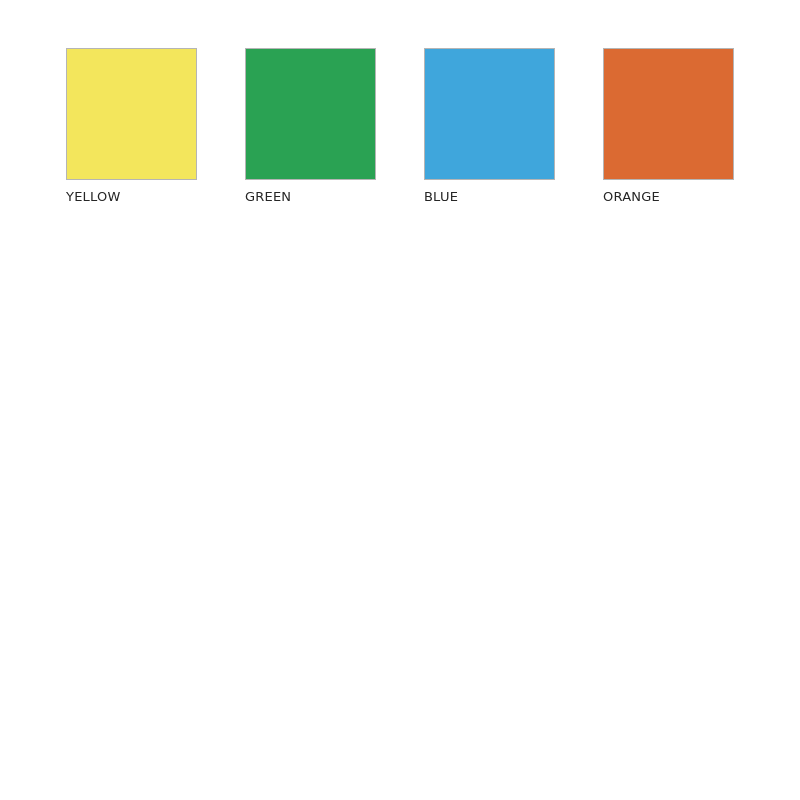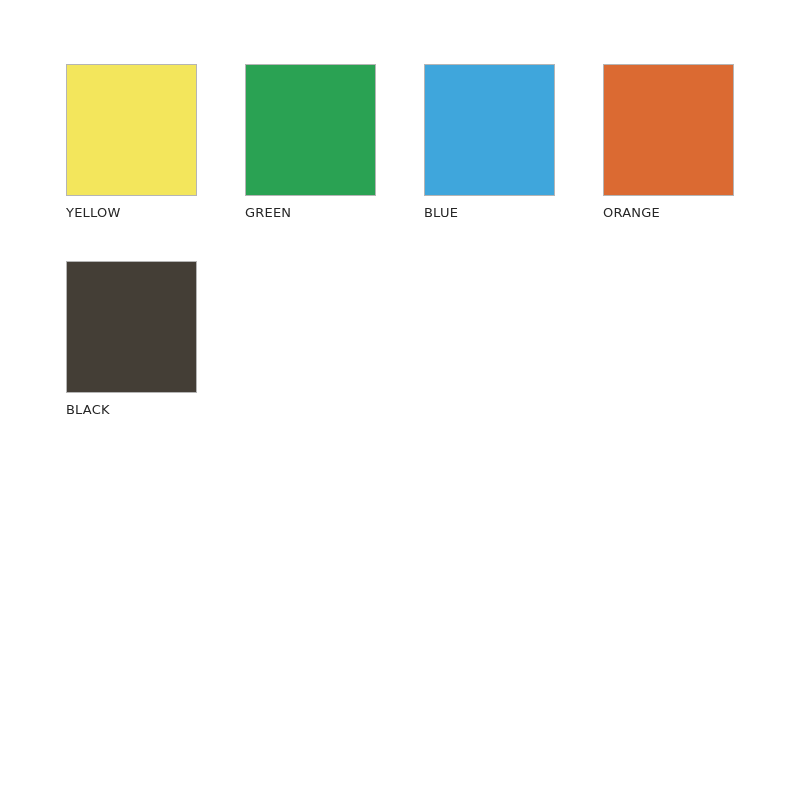--- a/index.html
+++ b/index.html
@@ -17,21 +17,21 @@
   #palette-board {
     position: relative;
     width: 800px;
     height: 800px;
     background: #ffffff;
   }
 
   #swatch-grid {
     position: absolute;
     left: 66px;
-    top: 64px;
+    top: 48px;
     display: grid;
     grid-template-columns: repeat(4, 131px);
     grid-auto-rows: 158px;
     column-gap: 48px;
     row-gap: 39px;
   }
 
   .swatch-cell {
     width: 131px;
     height: 158px;
@@ -73,18 +73,14 @@
         <div class="swatch-label">GREEN</div>
       </div>
       <div class="swatch-cell">
         <div class="swatch-chip" style="background: rgb(63, 166, 220); border-color: rgb(181, 181, 181);"></div>
         <div class="swatch-label">BLUE</div>
       </div>
       <div class="swatch-cell">
         <div class="swatch-chip" style="background: rgb(219, 106, 50); border-color: rgb(181, 181, 181);"></div>
         <div class="swatch-label">ORANGE</div>
       </div>
-      <div class="swatch-cell">
-        <div class="swatch-chip" style="background: rgb(68, 62, 54); border-color: rgb(181, 181, 181);"></div>
-        <div class="swatch-label">BLACK</div>
-      </div>
     </div>
 </div>
 
 </body></html>

